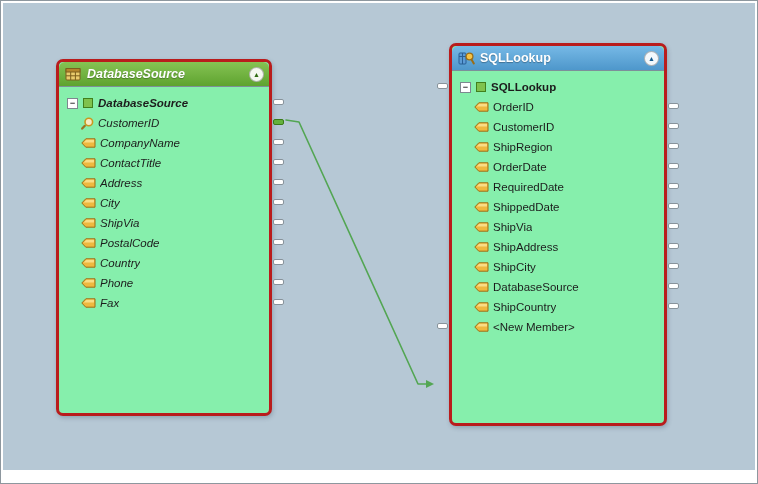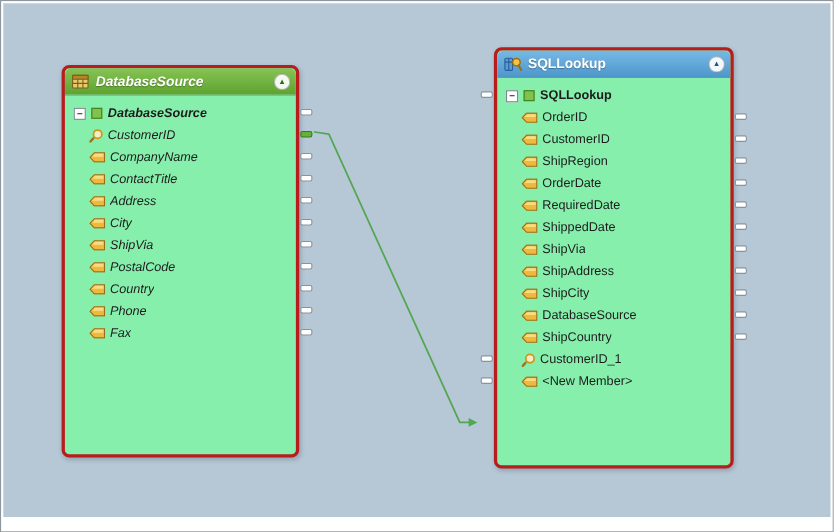--- a/index.html
+++ b/index.html
@@ -329,30 +329,20 @@
               <svg width="15" height="10" viewBox="0 0 15 10">
                 <polygon points="0.8,5 4.8,0.8 14,0.8 14,9.2 4.8,9.2" fill="#efb83f" stroke="#9a6d16" stroke-width="1"></polygon>
                 <polygon points="2.8,4.4 5.4,1.8 13,1.8 13,4.4" fill="#fadc85"></polygon>
               </svg>
             </span>
             <span class="rlabel">ShipCountry</span>
             <span class="nub right"></span>
           </div>
           <div class="row">
             <span class="ficon">
-              <svg width="13" height="13" viewBox="0 0 13 13">
-                <line x1="3.8" y1="8.8" x2="1.2" y2="11.6" stroke="#9a7420" stroke-width="2.2" stroke-linecap="round"></line>
-                <circle cx="7.8" cy="5" r="3.8" fill="#f7ecc4" stroke="#c9981f" stroke-width="1.6"></circle>
-              </svg>
-            </span>
-            <span class="rlabel">CustomerID_1</span>
-            <span class="nub left"></span>
-          </div>
-          <div class="row">
-            <span class="ficon">
               <svg width="15" height="10" viewBox="0 0 15 10">
                 <polygon points="0.8,5 4.8,0.8 14,0.8 14,9.2 4.8,9.2" fill="#efb83f" stroke="#9a6d16" stroke-width="1"></polygon>
                 <polygon points="2.8,4.4 5.4,1.8 13,1.8 13,4.4" fill="#fadc85"></polygon>
               </svg>
             </span>
             <span class="rlabel">&lt;New Member&gt;</span>
             <span class="nub left"></span>
           </div>
         </div>
       </div>

